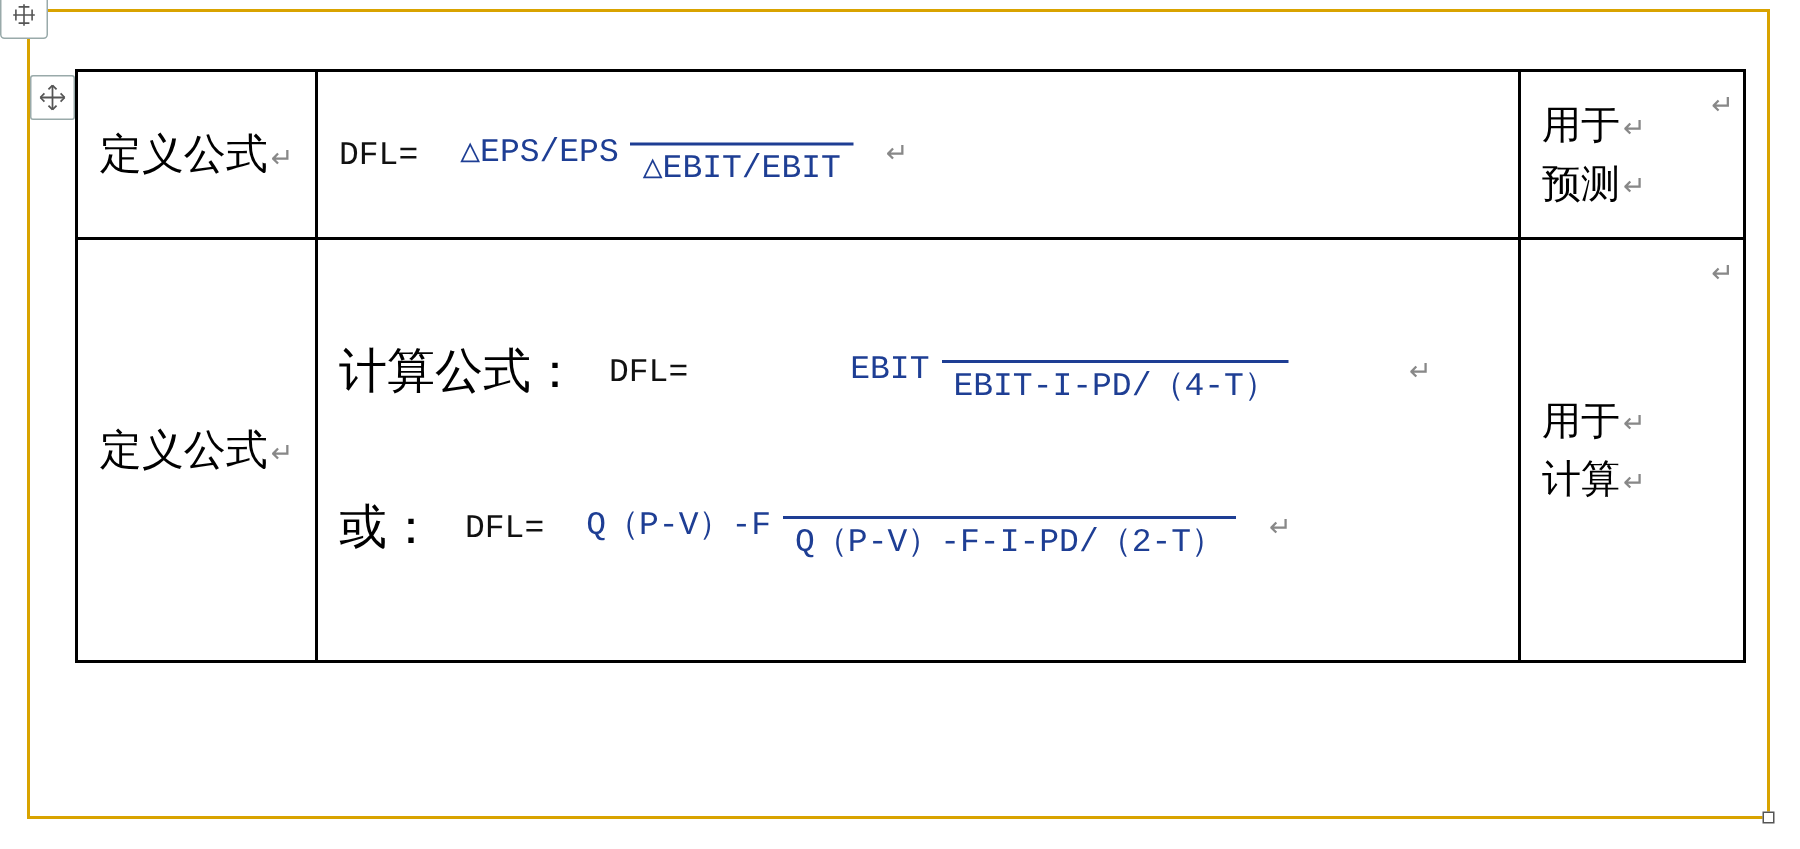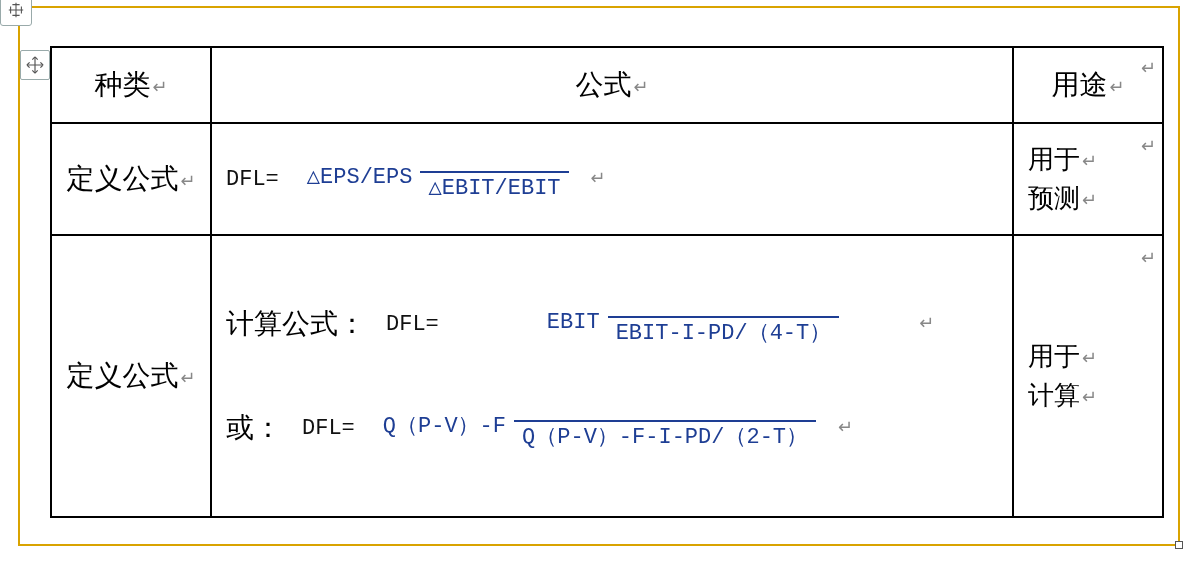--- a/index.html
+++ b/index.html
@@ -118,21 +118,21 @@
     align-items: center;
     gap: 20px;
     margin: 10px 0;
     min-height: 64px;
   }
   .eq-prefix {
     font-family: "Consolas","Courier New",monospace;
     font-size: 22px;
     color:#111;
   }
-  .eq-label { font-size: 28px; }
+  .eq-label { font-size: 32px; }
 
   .frac {
     display: inline-flex;
     flex-direction: row;
     align-items: center;
     color: #1e3e94;
     font-family: "Consolas","Courier New",monospace;
     font-size: 22px;
     line-height: 1.25;
   }
@@ -170,32 +170,20 @@
   </div>
 
   <table class="formula">
     <colgroup>
         <col class="c1">
         <col class="c2">
         <col class="c3">
       </colgroup>
 
     <tbody>
-        <tr>
-      <th>
-        <span>种类</span><span class="ret">↵</span>
-      </th>
-      <th>
-        <span>公式</span><span class="ret">↵</span>
-      </th>
-      <th>
-        <span>用途</span><span class="ret">↵</span>
-        <span class="ret float-r">↵</span>
-      </th>
-    </tr>
 
     <tr class="row2">
       <td class="row-label">
         <span>定义公式</span><span class="ret">↵</span>
       </td>
       <td>
         <div class="eq-line">
           <span class="eq-prefix">DFL=</span>
           <span class="frac">
             <span class="num">△EPS/EPS</span>

